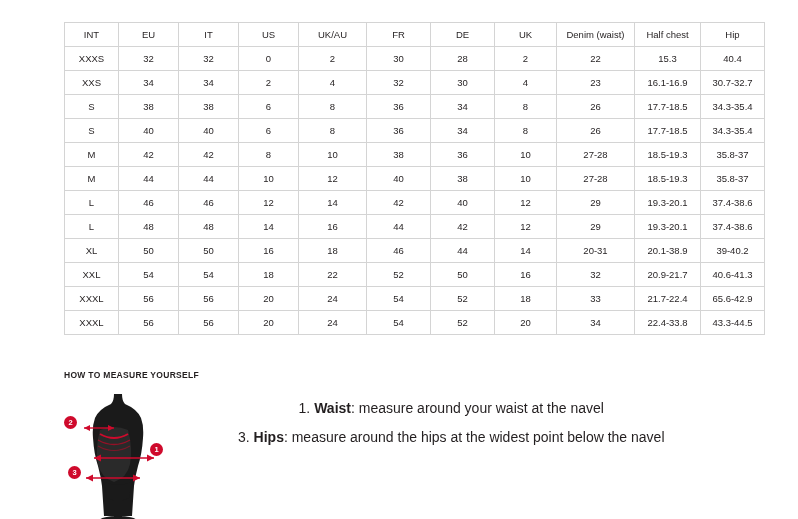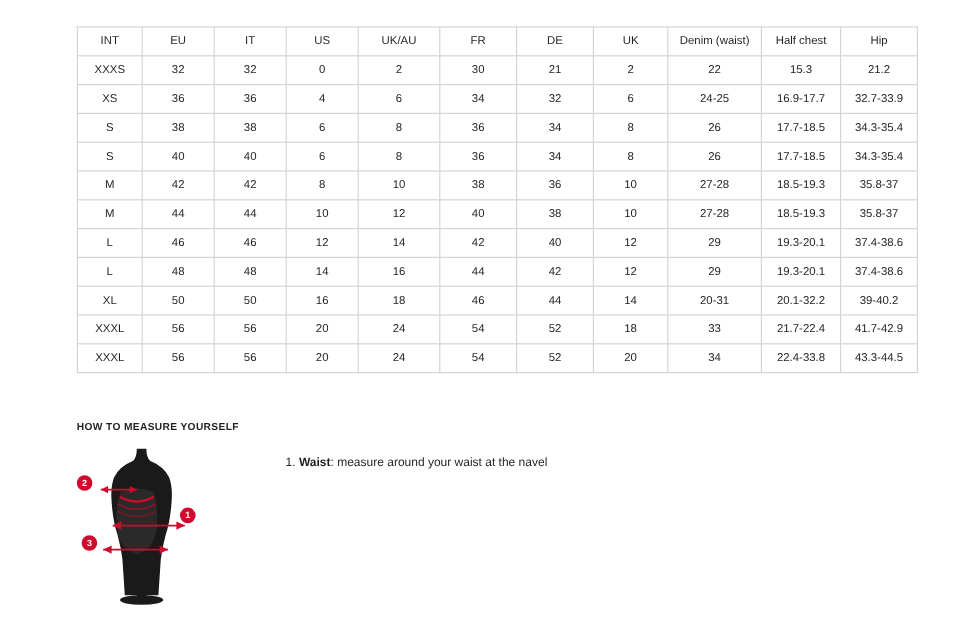--- a/index.html
+++ b/index.html
@@ -66,38 +66,39 @@
     left: 64px;
     top: 350px;
     width: 670px;
   }
   .howto-title {
     font-size: 8.5px;
     font-weight: bold;
     letter-spacing: 0.3px;
     color: #231f20;
     margin-bottom: 10px;
+    margin-top: 20px;
   }
   .howto-body {
     position: relative;
     display: flex;
     align-items: flex-start;
   }
   .figure-area {
     position: relative;
     width: 120px;
     height: 140px;
     flex: 0 0 120px;
   }
   .measure-list {
     margin-left: 54px;
     margin-top: 10px;
   }
   .measure-list li {
-    font-size: 10px;
+    font-size: 14px;
     line-height: 1.2;
     color: #231f20;
     margin-bottom: 12px;
     list-style: none;
     text-align: center;
   }
   .measure-list li b {
     font-weight: bold;
   }
   .measure-list {
@@ -162,38 +163,38 @@
         </tr>
       </thead>
       <tbody>
           <tr>
             <td>XXXS</td>
             <td>32</td>
             <td>32</td>
             <td>0</td>
             <td>2</td>
             <td>30</td>
-            <td>21</td>
+            <td>28</td>
             <td>2</td>
             <td>22</td>
             <td>15.3</td>
-            <td>21.2</td>
-          </tr>
-          <tr>
-            <td>XS</td>
-            <td>36</td>
-            <td>36</td>
+            <td>40.4</td>
+          </tr>
+          <tr>
+            <td>XXS</td>
+            <td>34</td>
+            <td>34</td>
+            <td>2</td>
             <td>4</td>
-            <td>6</td>
-            <td>34</td>
             <td>32</td>
-            <td>6</td>
-            <td>24-25</td>
-            <td>16.9-17.7</td>
-            <td>32.7-33.9</td>
+            <td>30</td>
+            <td>4</td>
+            <td>23</td>
+            <td>16.1-16.9</td>
+            <td>30.7-32.7</td>
           </tr>
           <tr>
             <td>S</td>
             <td>38</td>
             <td>38</td>
             <td>6</td>
             <td>8</td>
             <td>36</td>
             <td>34</td>
             <td>8</td>
@@ -269,35 +270,48 @@
           <tr>
             <td>XL</td>
             <td>50</td>
             <td>50</td>
             <td>16</td>
             <td>18</td>
             <td>46</td>
             <td>44</td>
             <td>14</td>
             <td>20-31</td>
-            <td>20.1-32.2</td>
+            <td>20.1-38.9</td>
             <td>39-40.2</td>
+          </tr>
+          <tr>
+            <td>XXL</td>
+            <td>54</td>
+            <td>54</td>
+            <td>18</td>
+            <td>22</td>
+            <td>52</td>
+            <td>50</td>
+            <td>16</td>
+            <td>32</td>
+            <td>20.9-21.7</td>
+            <td>40.6-41.3</td>
           </tr>
           <tr>
             <td>XXXL</td>
             <td>56</td>
             <td>56</td>
             <td>20</td>
             <td>24</td>
             <td>54</td>
             <td>52</td>
             <td>18</td>
             <td>33</td>
             <td>21.7-22.4</td>
-            <td>41.7-42.9</td>
+            <td>65.6-42.9</td>
           </tr>
           <tr>
             <td>XXXL</td>
             <td>56</td>
             <td>56</td>
             <td>20</td>
             <td>24</td>
             <td>54</td>
             <td>52</td>
             <td>20</td>
@@ -352,18 +366,21 @@
 
         <div class="badge badge-1">1</div>
         <div class="badge badge-2">2</div>
         <div class="badge badge-3">3</div>
       </div>
 
       <ul class="measure-list">
         <li>
           <span>1. </span><b>Waist</b><span>: measure around your waist at the navel</span>
         </li>
+        <li>
+          <span>3. </span><b>Hips</b><span>: measure around the hips at the widest point below the navel</span>
+        </li>
       </ul>
 
     </div>
   </div>
 
 </div>
 
 </body></html>

